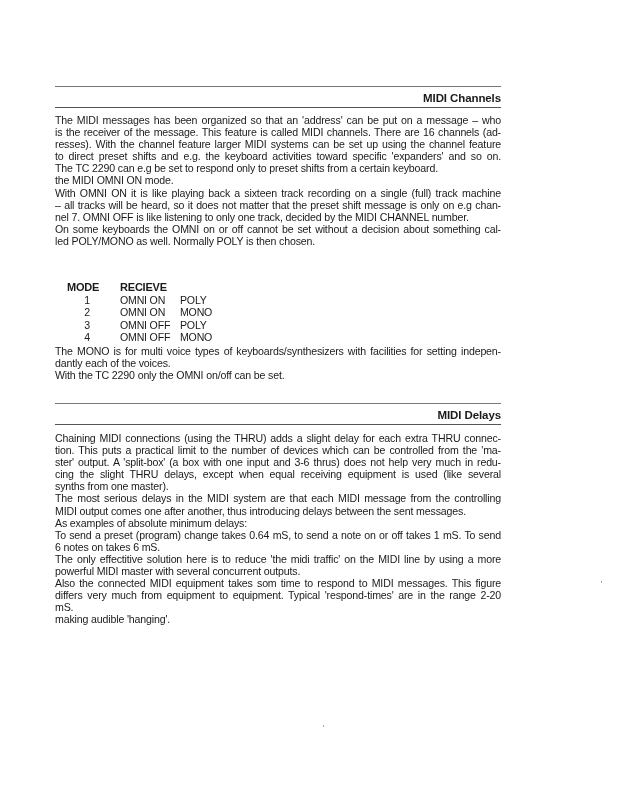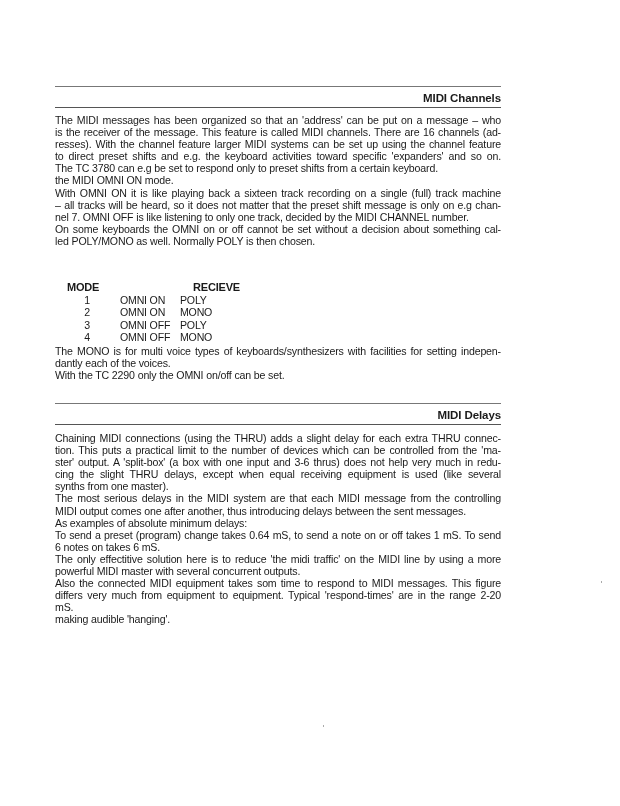--- a/index.html
+++ b/index.html
@@ -60,21 +60,21 @@
       position: absolute;
       left: 12px;
       font-size: 10.6px;
       line-height: 12.6px;
     }
     .modes table {
       border-collapse: collapse;
     }
     .modes th {
       font-weight: bold;
-      text-align: right;
+      text-align: left;
       padding: 0;
       font-size: 11px;
       letter-spacing: -0.2px;
     }
     .modes td {
       padding: 0;
       letter-spacing: -0.2px;
     }
     .modes .col-mode {
       width: 40px;
@@ -99,21 +99,21 @@
     <div class="rule top"></div>
     <div class="section-title">MIDI Channels</div>
     <div class="rule"></div>
   </div>
 
   <div class="para" style="position:absolute; top:114px; left:0; width:446px;">
     <span class="line justify">The MIDI messages has been organized so that an 'address' can be put on a message – who</span>
     <span class="line justify">is the receiver of the message. This feature is called MIDI channels. There are 16 channels (ad-</span>
     <span class="line justify">resses). With the channel feature larger MIDI systems can be set up using the channel feature</span>
     <span class="line justify">to direct preset shifts and e.g. the keyboard activities toward specific 'expanders' and so on.</span>
-    <span class="line">The TC 3780 can e.g be set to respond only to preset shifts from a certain keyboard.</span>
+    <span class="line">The TC 2290 can e.g be set to respond only to preset shifts from a certain keyboard.</span>
     <span class="line">the MIDI OMNI ON mode.</span>
     <span class="line justify">With OMNI ON it is like playing back a sixteen track recording on a single (full) track machine</span>
     <span class="line justify">– all tracks will be heard, so it does not matter that the preset shift message is only on e.g chan-</span>
     <span class="line">nel 7. OMNI OFF is like listening to only one track, decided by the MIDI CHANNEL number.</span>
     <span class="line justify">On some keyboards the OMNI on or off cannot be set without a decision about something cal-</span>
     <span class="line">led POLY/MONO as well. Normally POLY is then chosen.</span>
   </div>
 
   <div class="modes" style="top:281px;">
     <table>

